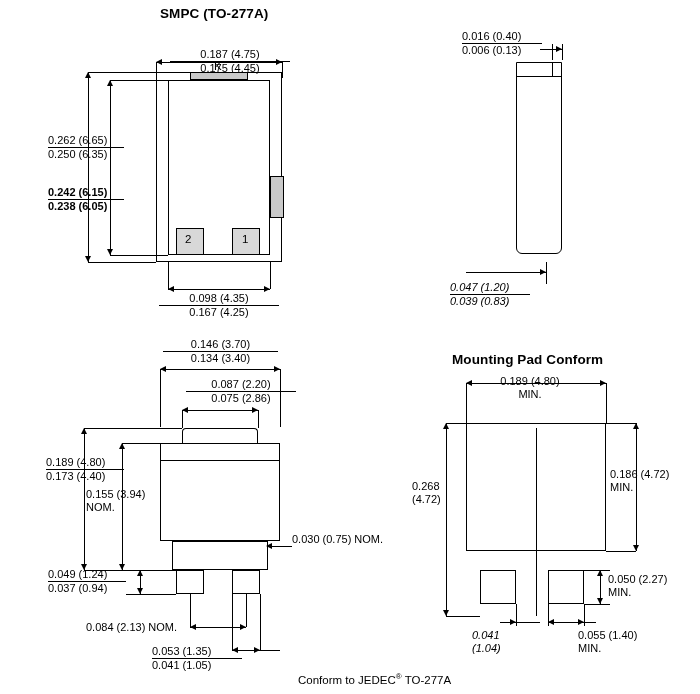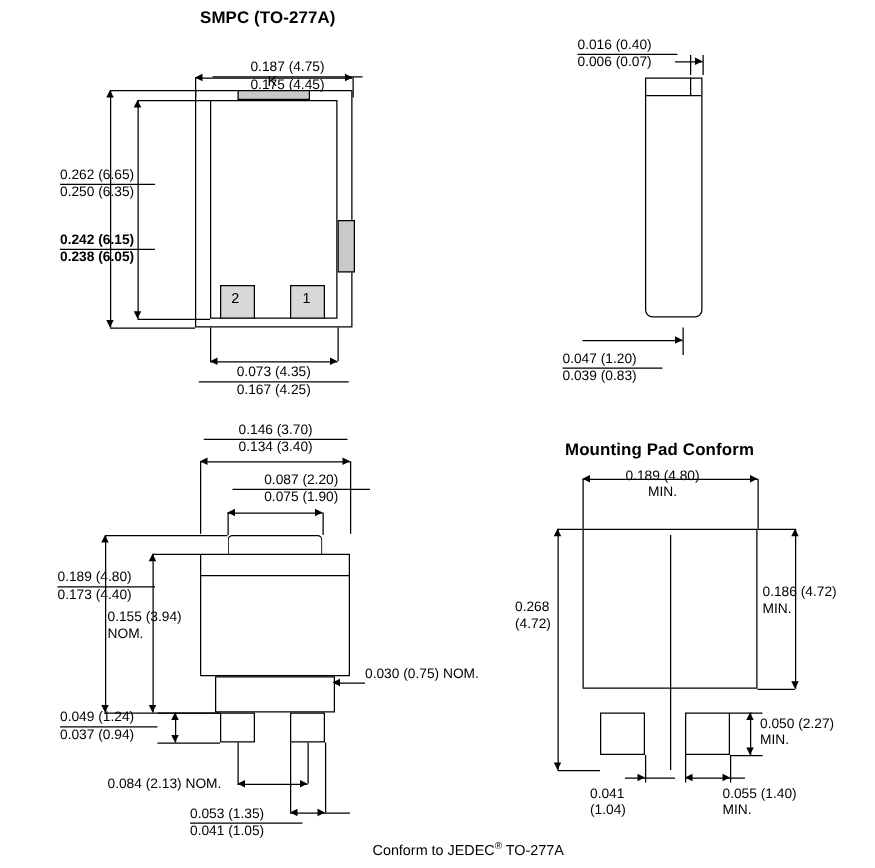--- a/index.html
+++ b/index.html
@@ -81,58 +81,58 @@
 <div class="arD" style="left:107px;top:249px;"></div>
 <div class="hl thin" style="left:110px;top:80px;width:58px;"></div>
 <div class="hl thin" style="left:110px;top:255px;width:58px;"></div>
 
 <div class="hl thin" style="left:168px;top:289px;width:102px;"></div>
 <div class="arL" style="left:168px;top:286px;"></div>
 <div class="arR" style="left:264px;top:286px;"></div>
 <div class="vl thin" style="left:168px;top:262px;height:27px;"></div>
 <div class="vl thin" style="left:270px;top:262px;height:27px;"></div>
 <div class="abs dim ctr" style="left:159px;top:292px;width:120px;">
-  <div class="top">0.073 (4.35)</div>
+  <div class="top">0.098 (4.35)</div>
   <div>0.167 (4.25)</div>
 </div>
 
 <div class="abs dim" style="left:462px;top:30px;width:80px;">
   <div class="top">0.016 (0.40)</div>
-  <div>0.006 (0.07)</div>
+  <div>0.006 (0.13)</div>
 </div>
 <div class="hl thin" style="left:540px;top:49px;width:22px;"></div>
 <div class="arR" style="left:556px;top:46px;"></div>
 <div class="vl thin" style="left:562px;top:44px;height:16px;"></div>
 <div class="vl thin" style="left:552px;top:44px;height:16px;"></div>
 
 <div class="abs" style="left:516px;top:62px;width:46px;height:192px;border:1.5px solid #000;box-sizing:border-box;border-radius:0 0 6px 6px;"></div>
 <div class="hl" style="left:517px;top:76px;width:44px;"></div>
 <div class="vl" style="left:552px;top:62px;height:14px;"></div>
 
 <div class="vl thin" style="left:546px;top:262px;height:22px;"></div>
 <div class="hl thin" style="left:466px;top:272px;width:80px;"></div>
 <div class="arR" style="left:540px;top:269px;"></div>
-<div class="abs dim" style="left:450px;top:281px;width:80px;">
+<div class="abs dim" style="left:450px;top:281px;width:80px;font-style:italic;">
   <div class="top">0.047 (1.20)</div>
   <div>0.039 (0.83)</div>
 </div>
 
 <div class="abs dim ctr" style="left:163px;top:338px;width:115px;">
   <div class="top">0.146 (3.70)</div>
   <div>0.134 (3.40)</div>
 </div>
 <div class="hl thin" style="left:160px;top:369px;width:120px;"></div>
 <div class="arL" style="left:160px;top:366px;"></div>
 <div class="arR" style="left:274px;top:366px;"></div>
 <div class="vl thin" style="left:160px;top:369px;height:58px;"></div>
 <div class="vl thin" style="left:280px;top:369px;height:58px;"></div>
 
 <div class="abs dim ctr" style="left:186px;top:378px;width:110px;">
   <div class="top">0.087 (2.20)</div>
-  <div>0.075 (1.90)</div>
+  <div>0.075 (2.86)</div>
 </div>
 <div class="hl thin" style="left:182px;top:410px;width:76px;"></div>
 <div class="arL" style="left:182px;top:407px;"></div>
 <div class="arR" style="left:252px;top:407px;"></div>
 <div class="vl thin" style="left:182px;top:410px;height:18px;"></div>
 <div class="vl thin" style="left:258px;top:410px;height:18px;"></div>
 
 <div class="abs" style="left:182px;top:428px;width:76px;height:16px;border:1.5px solid #000;border-bottom:none;box-sizing:border-box;border-radius:4px 4px 0 0;"></div>
 <div class="abs" style="left:160px;top:443px;width:120px;height:98px;border:1.5px solid #000;box-sizing:border-box;"></div>
 <div class="hl" style="left:160px;top:460px;width:120px;"></div>
@@ -236,21 +236,21 @@
 <div class="hl thin" style="left:584px;top:570px;width:26px;"></div>
 <div class="hl thin" style="left:584px;top:604px;width:26px;"></div>
 <div class="abs dim" style="left:608px;top:573px;">
   <div>0.050 (2.27)</div>
   <div>MIN.</div>
 </div>
 
 <div class="hl thin" style="left:500px;top:622px;width:40px;"></div>
 <div class="arR" style="left:510px;top:619px;"></div>
 <div class="vl thin" style="left:516px;top:604px;height:22px;"></div>
-<div class="abs dim" style="left:472px;top:629px;">
+<div class="abs dim" style="left:472px;top:629px;font-style:italic;">
   <div>0.041</div>
   <div>(1.04)</div>
 </div>
 
 <div class="hl thin" style="left:548px;top:622px;width:48px;"></div>
 <div class="arL" style="left:548px;top:619px;"></div>
 <div class="arR" style="left:578px;top:619px;"></div>
 <div class="vl thin" style="left:548px;top:604px;height:22px;"></div>
 <div class="vl thin" style="left:584px;top:604px;height:22px;"></div>
 <div class="abs dim" style="left:578px;top:629px;">

